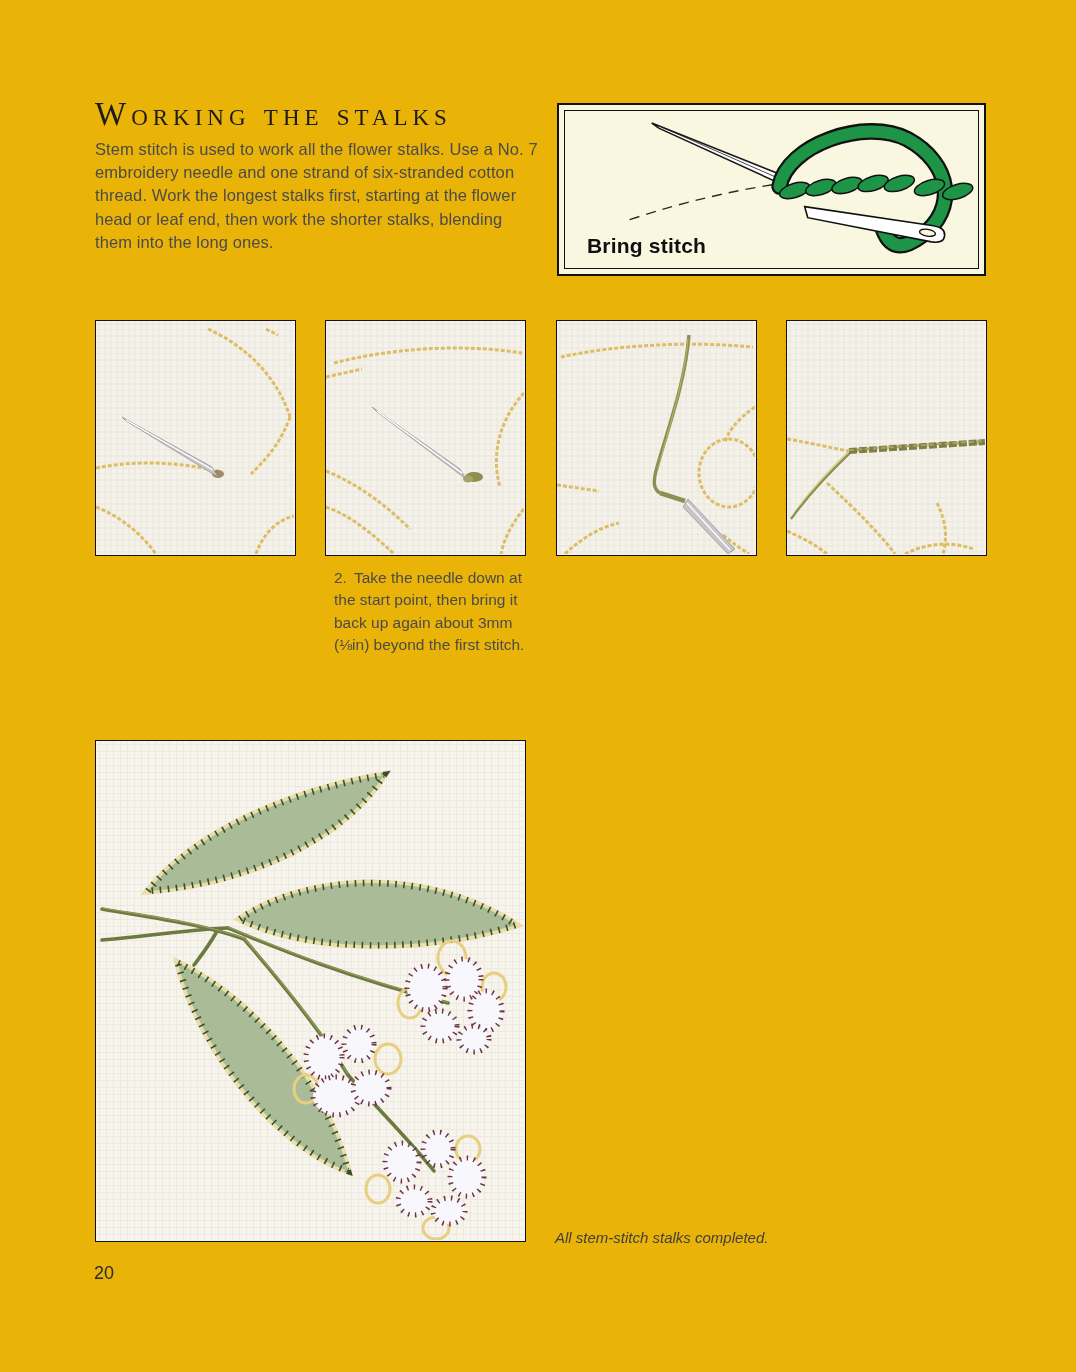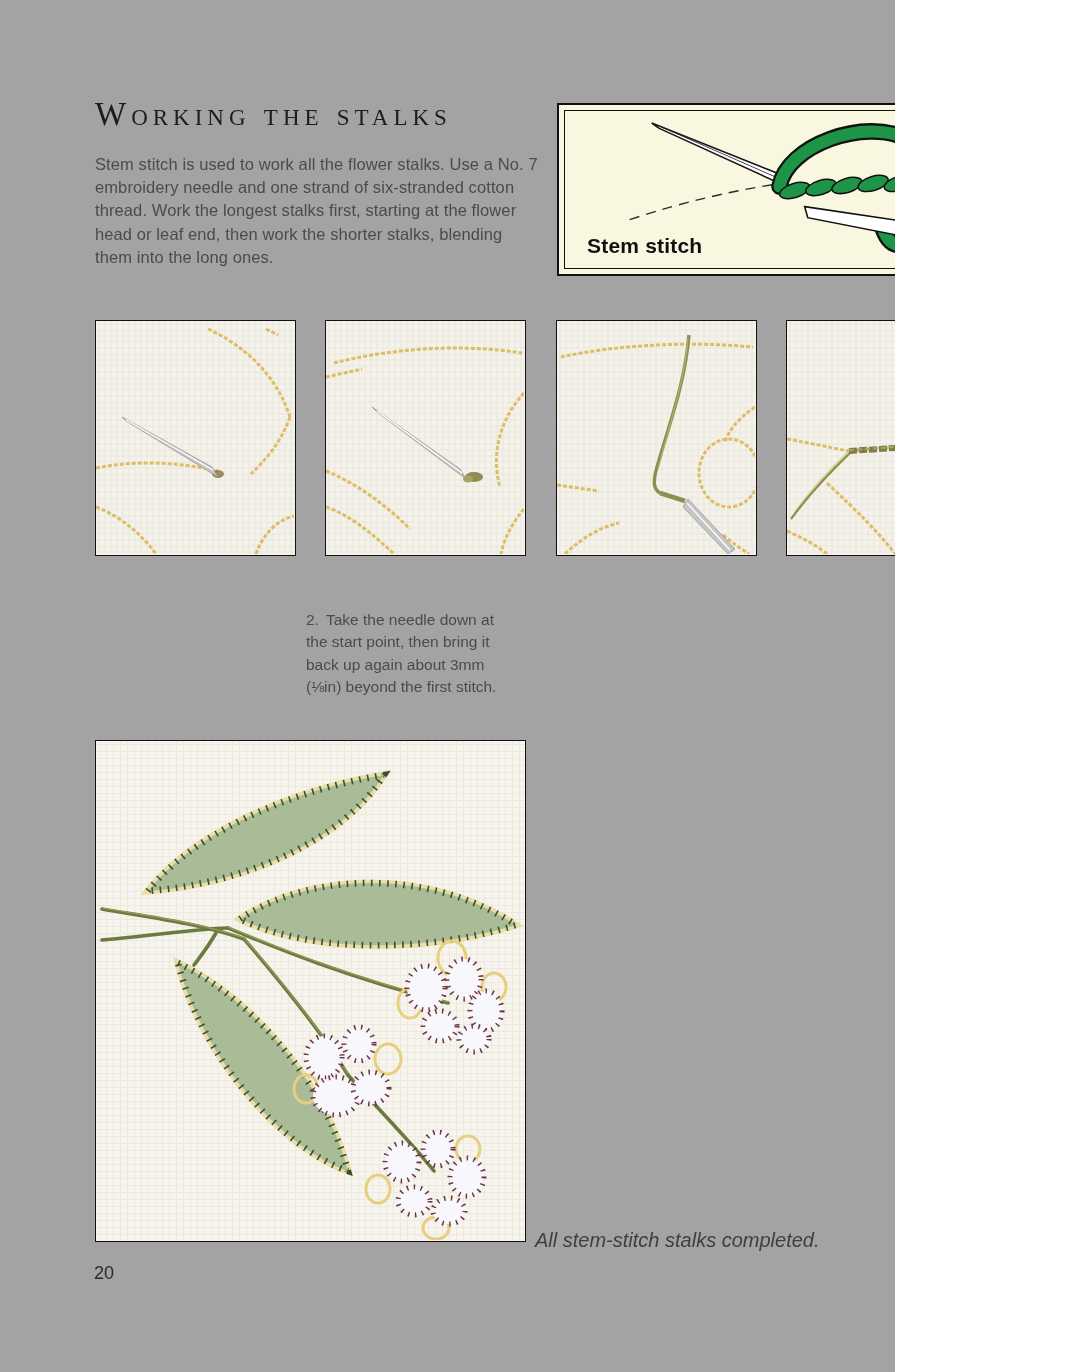--- a/index.html
+++ b/index.html
@@ -1,37 +1,37 @@
 <!DOCTYPE html>
 <html><head>
 <meta charset="utf-8">
 <style>
   * { margin: 0; padding: 0; box-sizing: border-box; }
   html, body { background: #ffffff; }
   body { font-family: "Liberation Sans", sans-serif; }
   .page {
     position: relative;
-    width: 895px;
+    width: 1076px;
     height: 1372px;
-    background: #a3a3a3;
+    background: #eab308;
     overflow: hidden;
   }
   .title {
     position: absolute;
     left: 95px; top: 96px;
     font-family: "Liberation Serif", serif;
     font-variant-caps: small-caps;
     font-weight: 400;
     font-size: 33px;
     letter-spacing: 5px;
     color: #1c1c1c;
   }
   .intro {
     position: absolute;
-    left: 95px; top: 153px;
+    left: 95px; top: 138px;
     width: 447px;
     font-size: 16.5px;
     line-height: 23.2px;
     color: #4b4b4b;
     letter-spacing: 0.1px;
   }
   
   .diagram-box {
     position: absolute;
     left: 557px; top: 103px;
@@ -68,37 +68,37 @@
   .p4 { left: 786px; top: 320px; width: 201px; height: 236px; }
   .caption {
     position: absolute;
     top: 567px;
     width: 204px;
     font-size: 15.5px;
     line-height: 22.4px;
     color: #4b4b4b;
   }
   .c1 { left: 95px; }
-  .c2 { left: 306px; margin-top: 42px; }
+  .c2 { left: 334px; }
   .c3 { left: 556px; }
   .c4 { left: 786px; }
   .step-num { margin-right: 7px; }
   
   .big-photo {
     position: absolute;
     left: 95px; top: 740px;
     width: 431px; height: 502px;
     border: 1.5px solid #111;
     background: #f6f4ee;
   }
   .big-photo svg { display: block; }
   .final-caption {
     position: absolute;
-    left: 535px; top: 1229px;
-    font-size: 20px;
+    left: 555px; top: 1229px;
+    font-size: 15px;
     font-style: italic;
     color: #3f3f3f;
   }
   .page-number {
     position: absolute;
     left: 94px; top: 1263px;
     font-size: 18px;
     color: #2a2a2a;
   }
 </style>
@@ -129,21 +129,21 @@
         <g fill="#1e9447" stroke="#111" stroke-width="1.5">
           <ellipse cx="228" cy="79" rx="15.5" ry="7" transform="rotate(-17 228 79)"></ellipse>
           <ellipse cx="254" cy="76" rx="15.5" ry="7" transform="rotate(-17 254 76)"></ellipse>
           <ellipse cx="280" cy="74" rx="15.5" ry="7" transform="rotate(-17 280 74)"></ellipse>
           <ellipse cx="306" cy="72" rx="15.5" ry="7" transform="rotate(-17 306 72)"></ellipse>
           <ellipse cx="332" cy="72" rx="15.5" ry="7" transform="rotate(-17 332 72)"></ellipse>
           <ellipse cx="362" cy="76" rx="15.5" ry="7" transform="rotate(-17 362 76)"></ellipse>
           <ellipse cx="390" cy="80" rx="15.5" ry="7" transform="rotate(-17 390 80)"></ellipse>
         </g>
       </svg>
-      <div class="diagram-label">Stem stitch</div>
+      <div class="diagram-label">Bring stitch</div>
     </div>
   </div>
 
   <div class="photo p1">
     <svg viewBox="0 0 198 233" width="198" height="233">
       <defs>
         <pattern id="w1" width="6" height="6" patternUnits="userSpaceOnUse">
           <rect width="6" height="6" fill="#f4f2ea"></rect>
           <path d="M0 3h6M3 0v6" stroke="#eae7dc" stroke-width="1"></path>
         </pattern>

